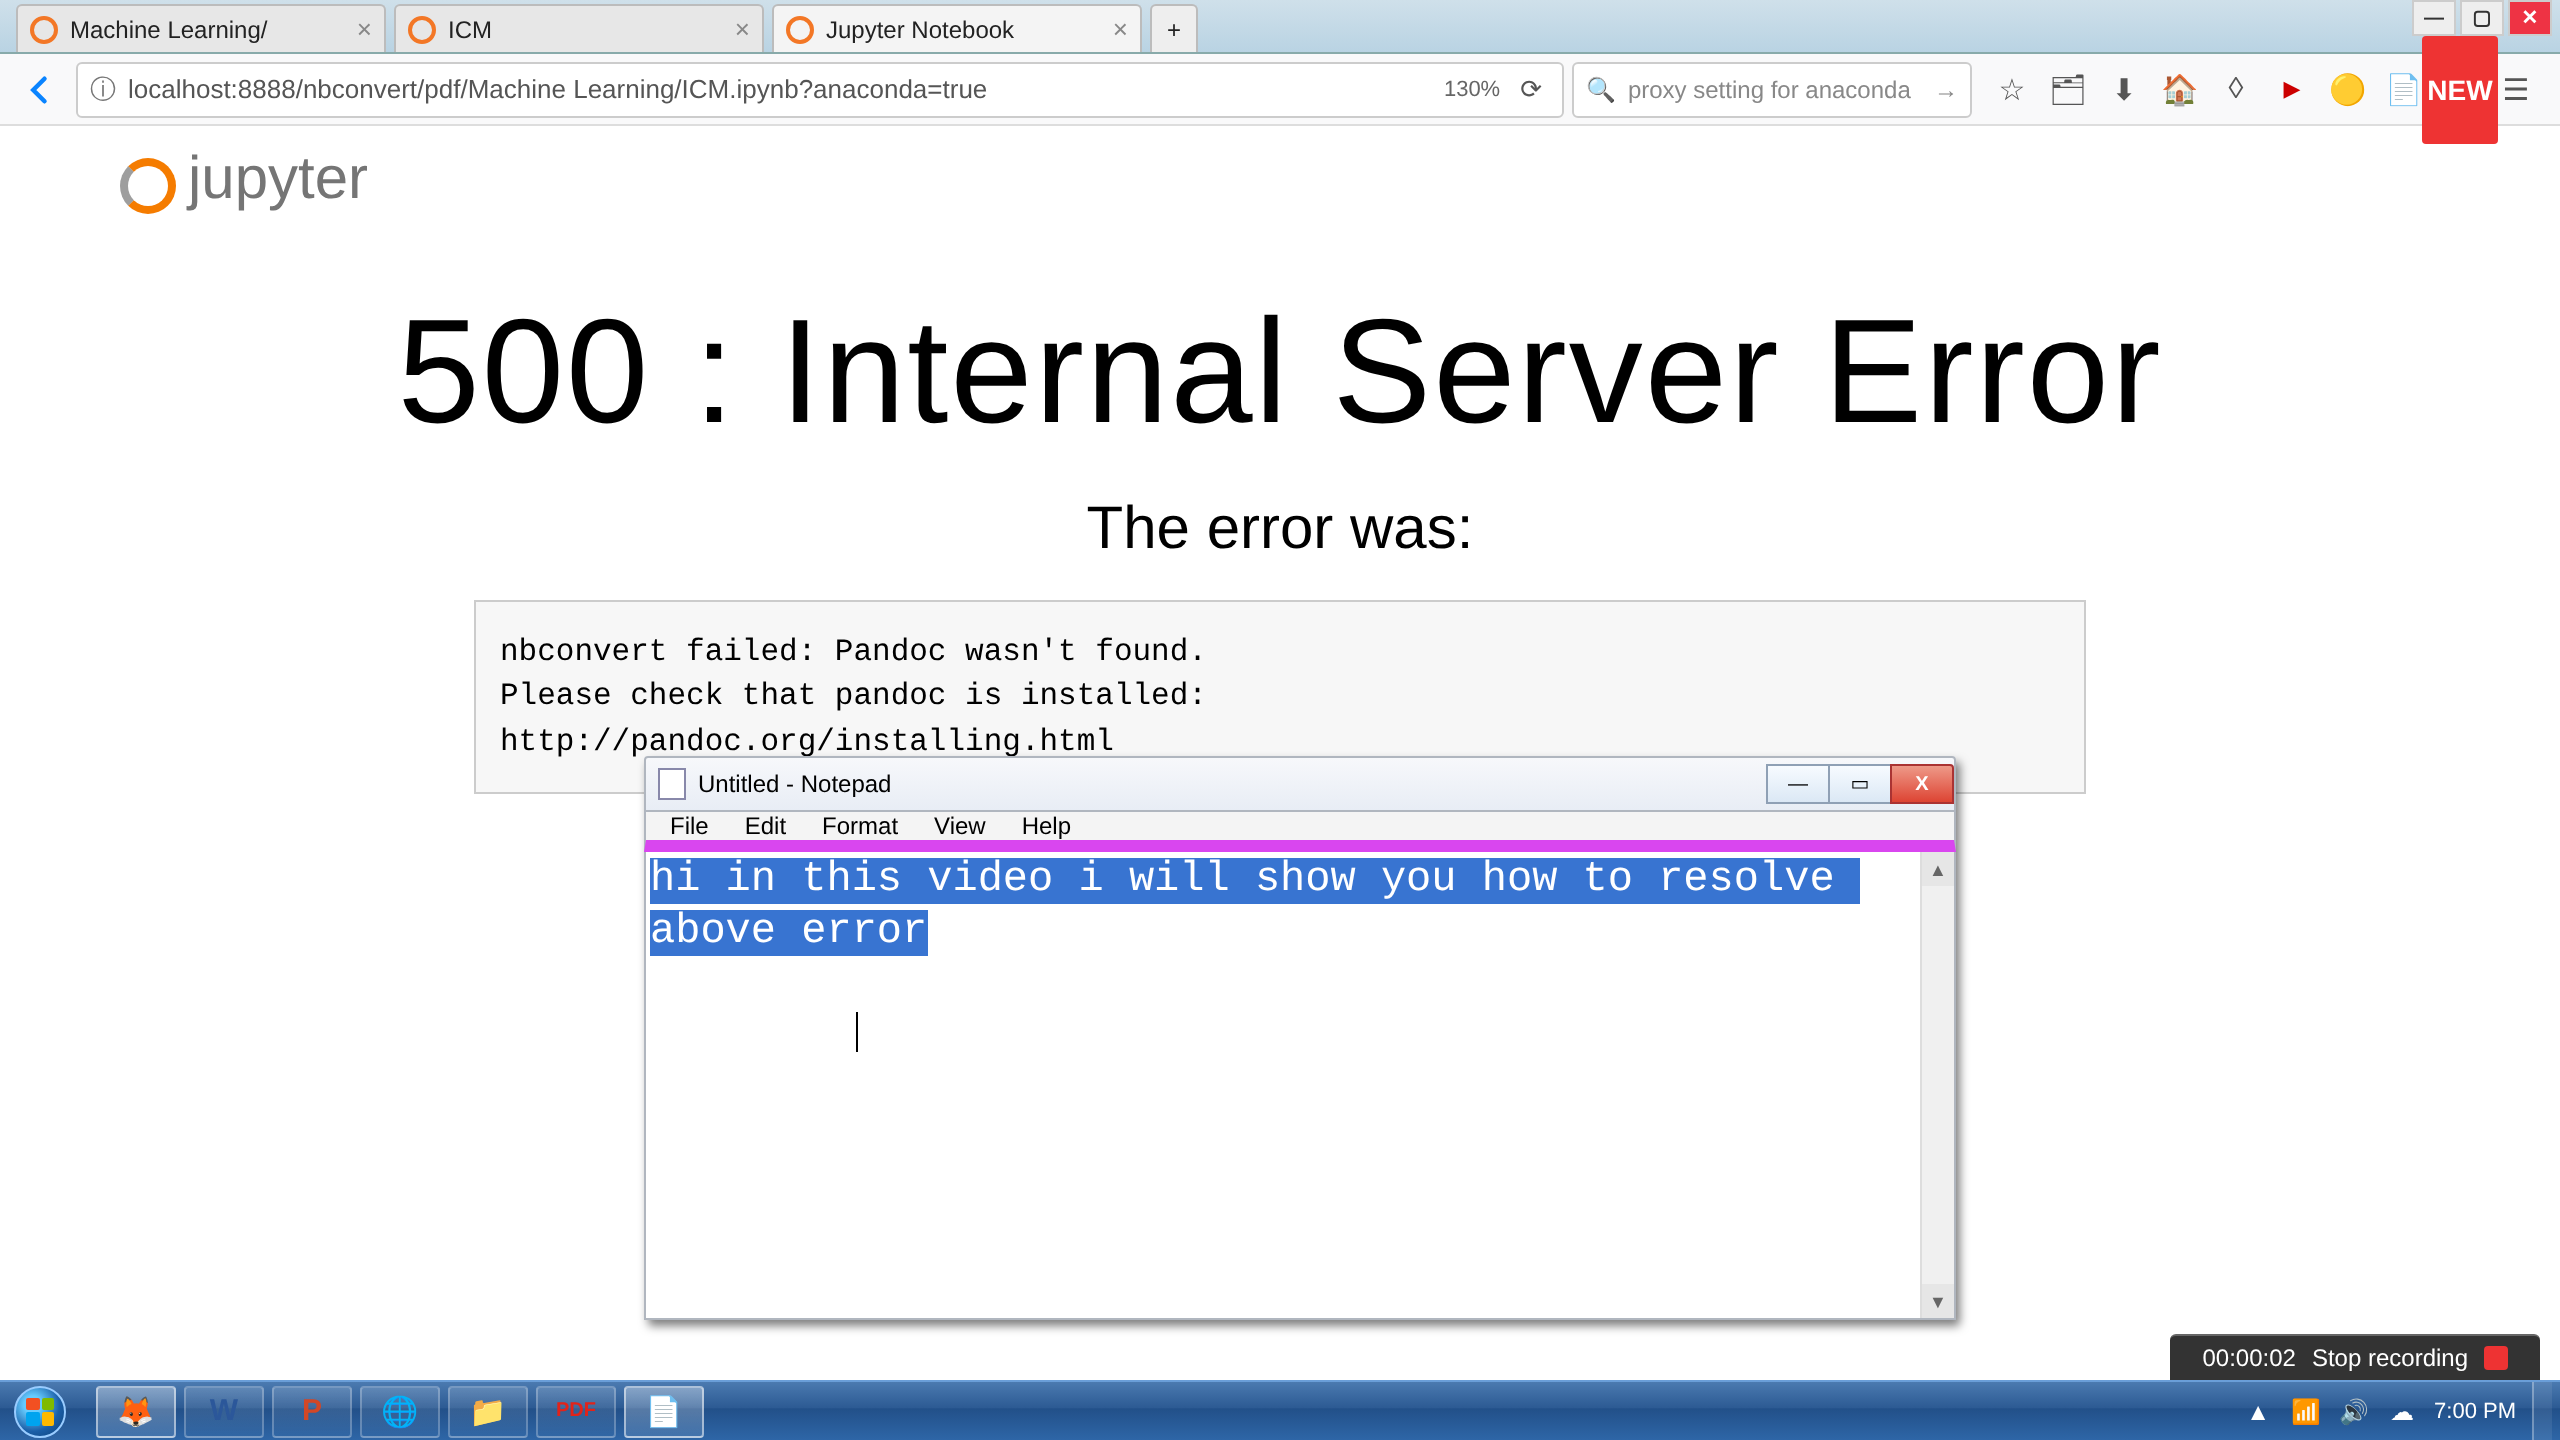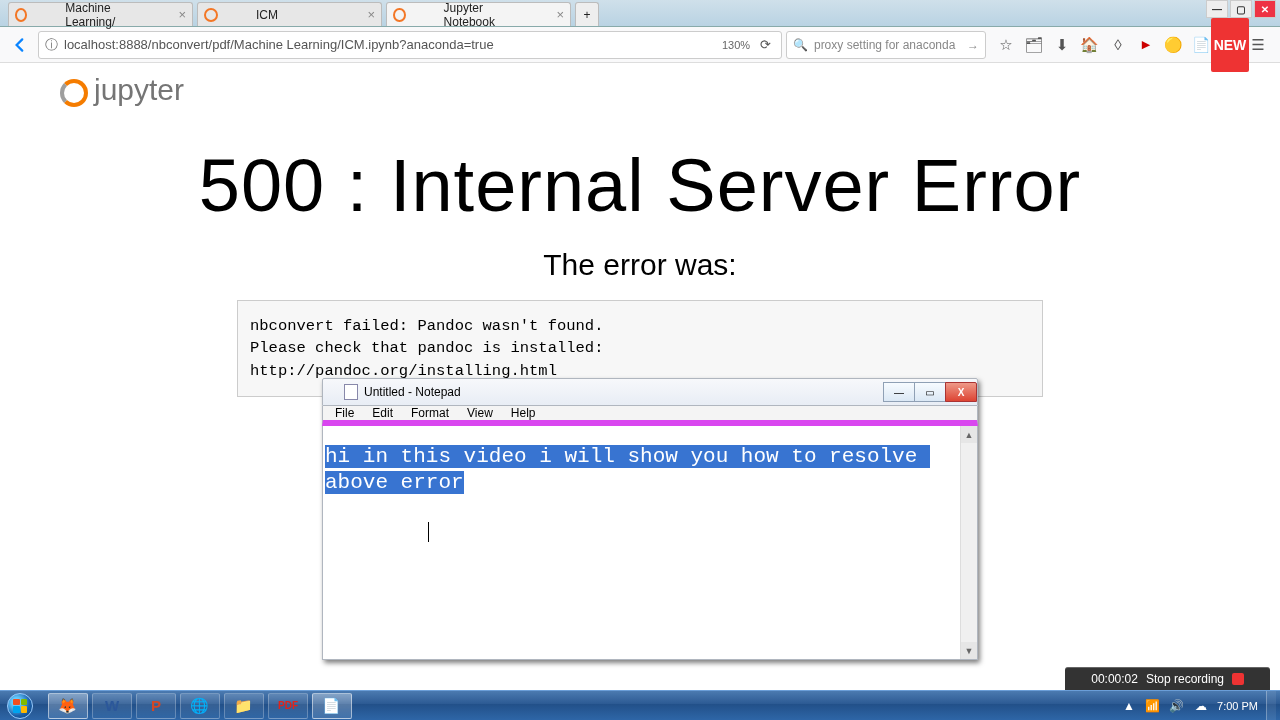--- a/index.html
+++ b/index.html
@@ -24,21 +24,20 @@
     background: #f4f4f4;
     border: 1px solid #bcbcbc;
     border-bottom: none;
     border-radius: 3px 3px 0 0;
     margin-right: 4px;
     display: flex; align-items: center;
     padding: 0 6px;
     position: relative;
     font-size: 12px;
     color: #222;
-    gap: 32px;
   }
   .tab.inactive { background: #e7e7e7; }
   .tab .favicon { width:14px; height:14px; margin-right:6px; }
   .tab .close { margin-left:auto; color:#888; font-size:13px; }
   .tab.newtab { width:24px; justify-content:center; background:#eee; }
   .window-ctrl {
     margin-left:auto; margin-right:4px; display:flex; align-self:flex-start;
   }
   .window-ctrl div {
     width:22px; height:18px; background:#eee;
@@ -117,21 +116,21 @@
     width:656px; height:282px;
     background:#fff;
     box-shadow: 2px 3px 5px rgba(0,0,0,.5);
     border-radius:2px;
   }
   .np-titlebar {
     height:28px;
     background: linear-gradient(#f7f8fb,#e8edf5);
     border-bottom:1px solid #d7d7d7;
     display:flex; align-items:center;
-    padding-left:21px;
+    padding-left:6px;
     font-size:12px;
     border-radius:2px 2px 0 0;
     border:1px solid #b0b6bf;
   }
   .np-titlebar .np-icon {
     width:14px; height:16px; background:#fff;
     border:1px solid #88a; margin-right:6px;
   }
   .np-titlebar .np-controls { margin-left:auto; display:flex; }
   .np-controls div {
@@ -155,21 +154,21 @@
     position:relative;
     border:1px solid #b0b6bf; border-top:none;
     height:234px;
     display:flex;
   }
   .np-textarea {
     flex:1; padding:2px 2px;
     font-family: Consolas, "Courier New", monospace;
     font-size:21px; line-height:1.22;
     color:#fff; background:#fff;
-    overflow:hidden; position:relative;margin-top:16px;
+    overflow:hidden; position:relative;
   }
   .np-textarea .sel {
     background:#3874d1; color:#fff;
     white-space:pre-wrap;
   }
   .np-scroll {
     width:17px; background:#f0f0f0; border-left:1px solid #ddd;
     display:flex; flex-direction:column; justify-content:space-between;
   }
   .np-scroll div { height:17px; background:#e6e6e6; display:flex; align-items:center; justify-content:center; font-size:9px; color:#666;}
@@ -215,21 +214,21 @@
   .tb-icon span { font-size:15px; }
   .tray {
     margin-left:auto; display:flex; align-items:center; gap:8px;
     color:#fff; font-size:11px; padding-right:4px;
   }
   .tray .t-ic { width:16px; height:16px; display:flex; align-items:center; justify-content:center; font-size:12px; }
   .showdesk { width:10px; height:30px; border-left:1px solid rgba(255,255,255,.3); background:rgba(255,255,255,.08);}
   .rec-widget {
     position:absolute; right:10px; bottom:30px;
     background:#333; color:#fff; font-size:12px;
-    padding:4px 26px; border-top-left-radius:3px; border-top-right-radius:3px;
+    padding:4px 16px; border-top-left-radius:3px; border-top-right-radius:3px;
     display:flex; align-items:center; gap:8px;
     border-top:1px solid #666;
   }
   .rec-widget .rb {
     width:12px; height:12px; background:#e33; border-radius:2px;
   }
 </style>
 </head>
 <body>
 

